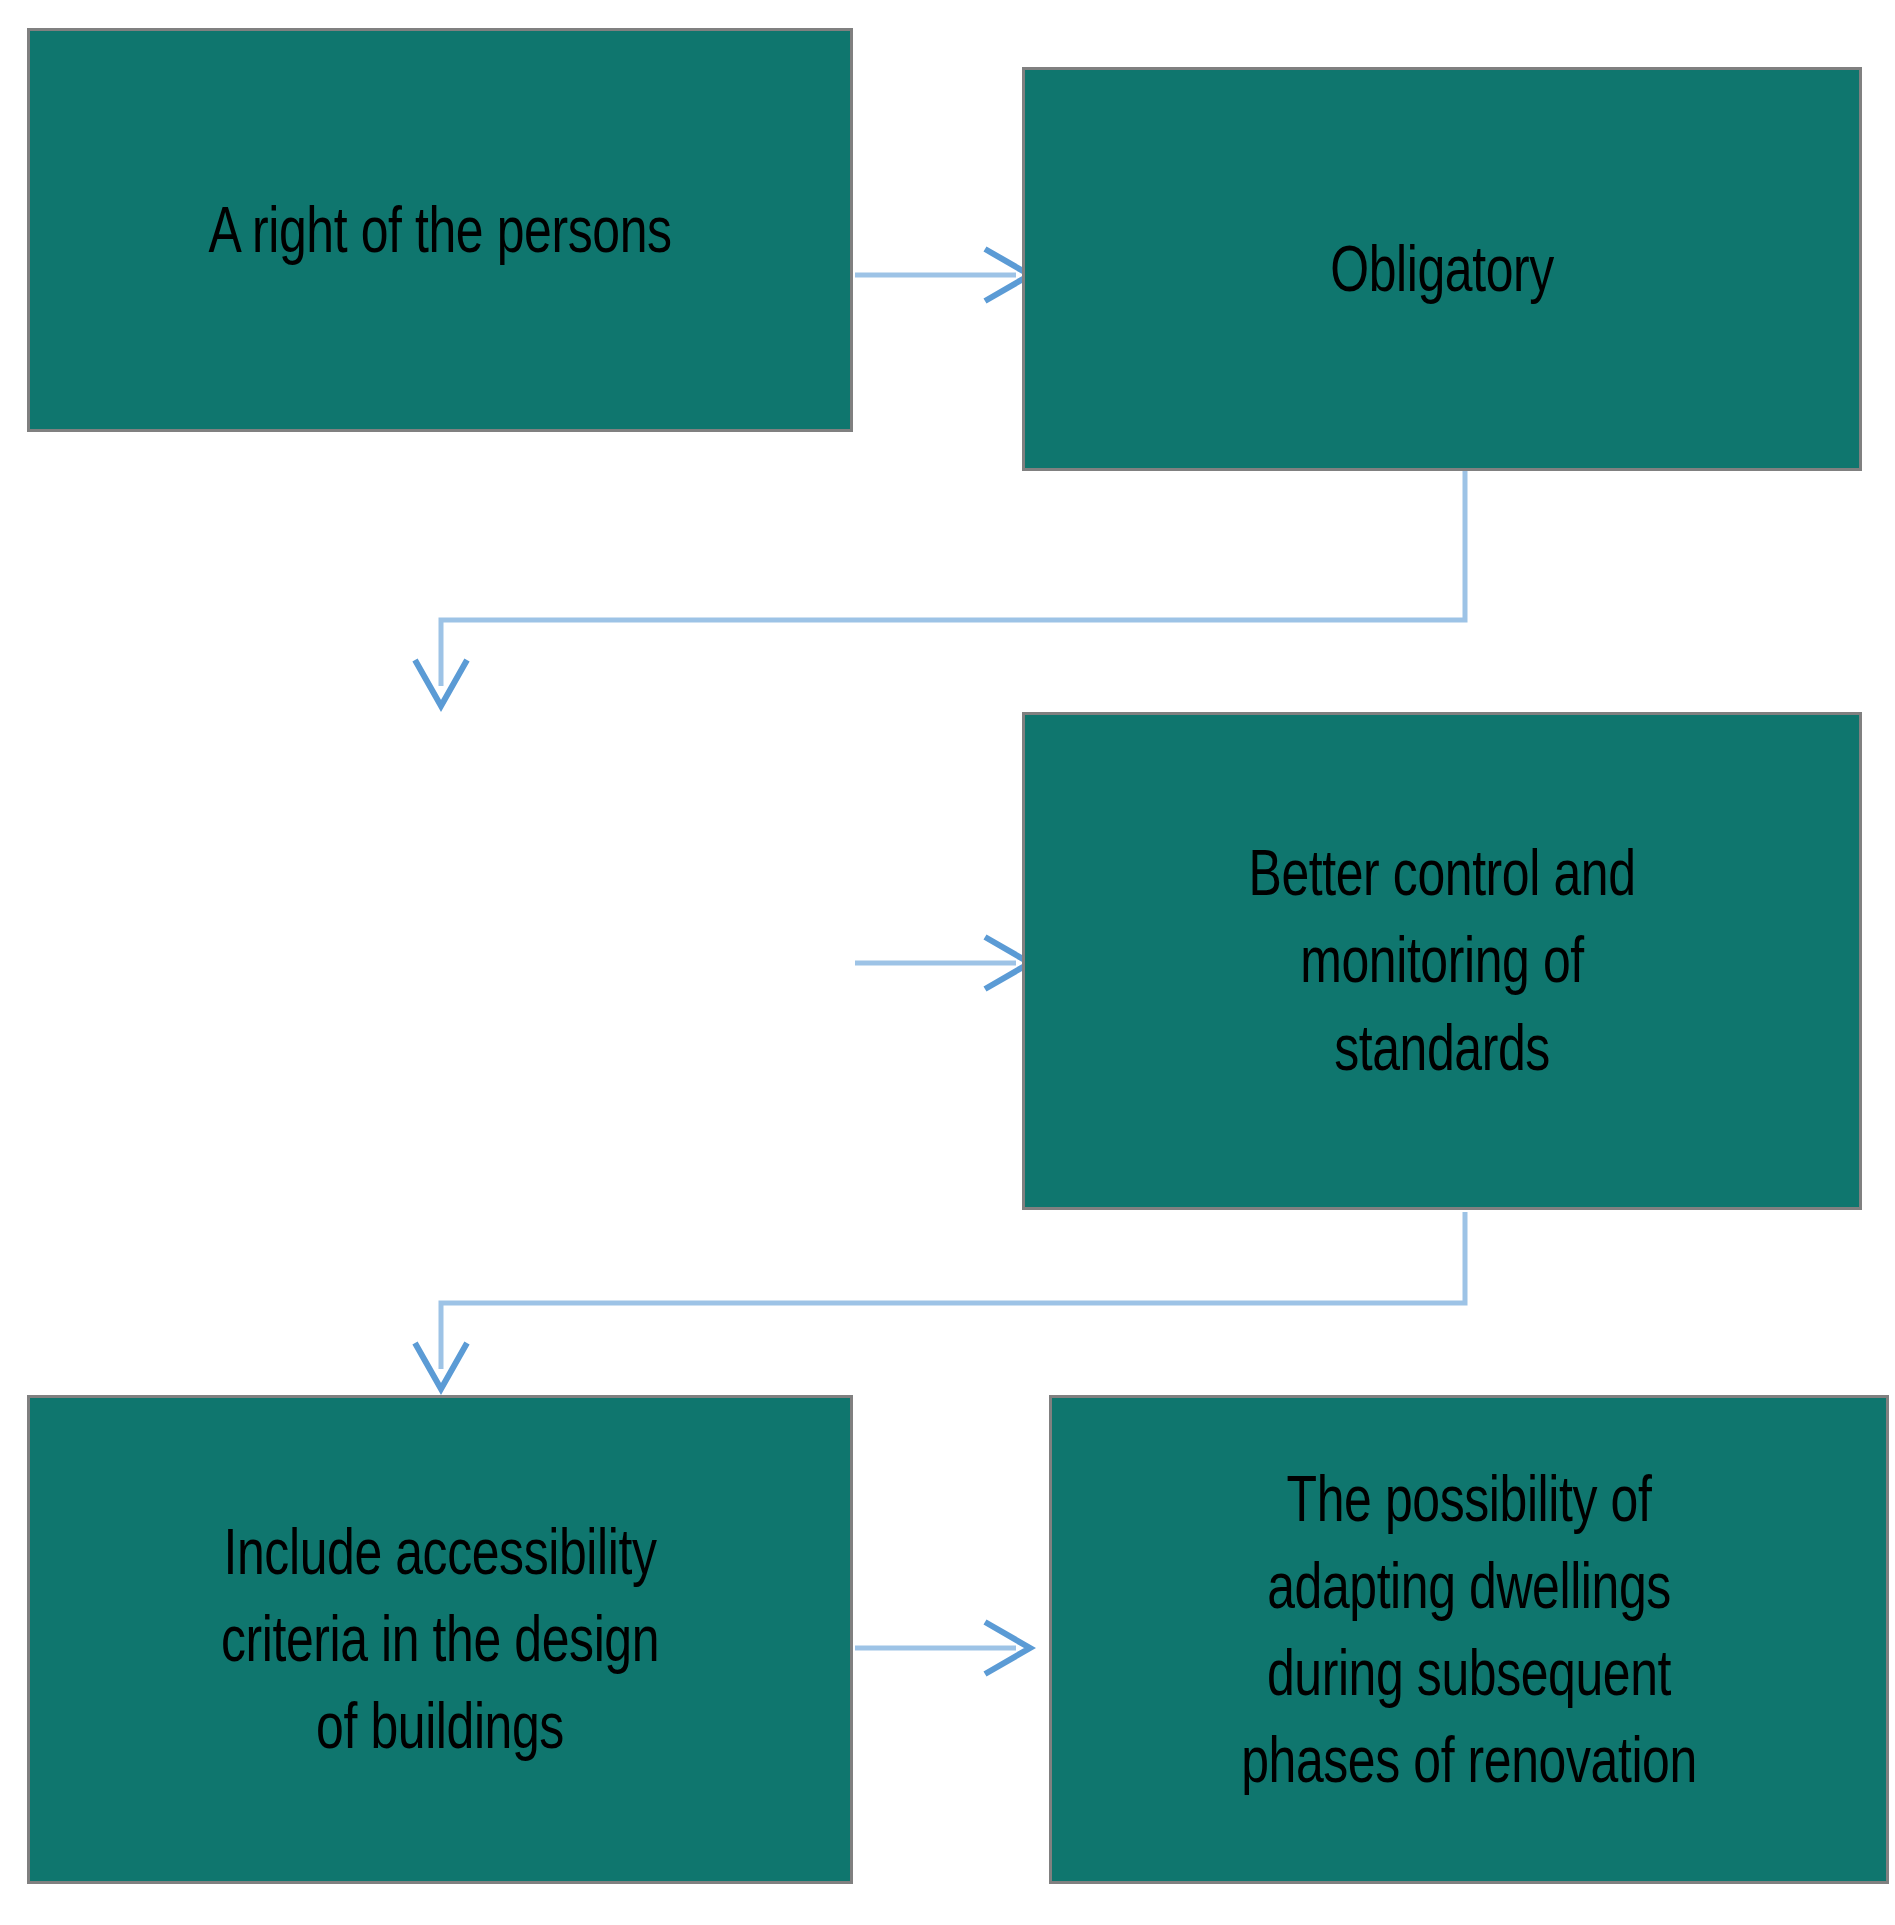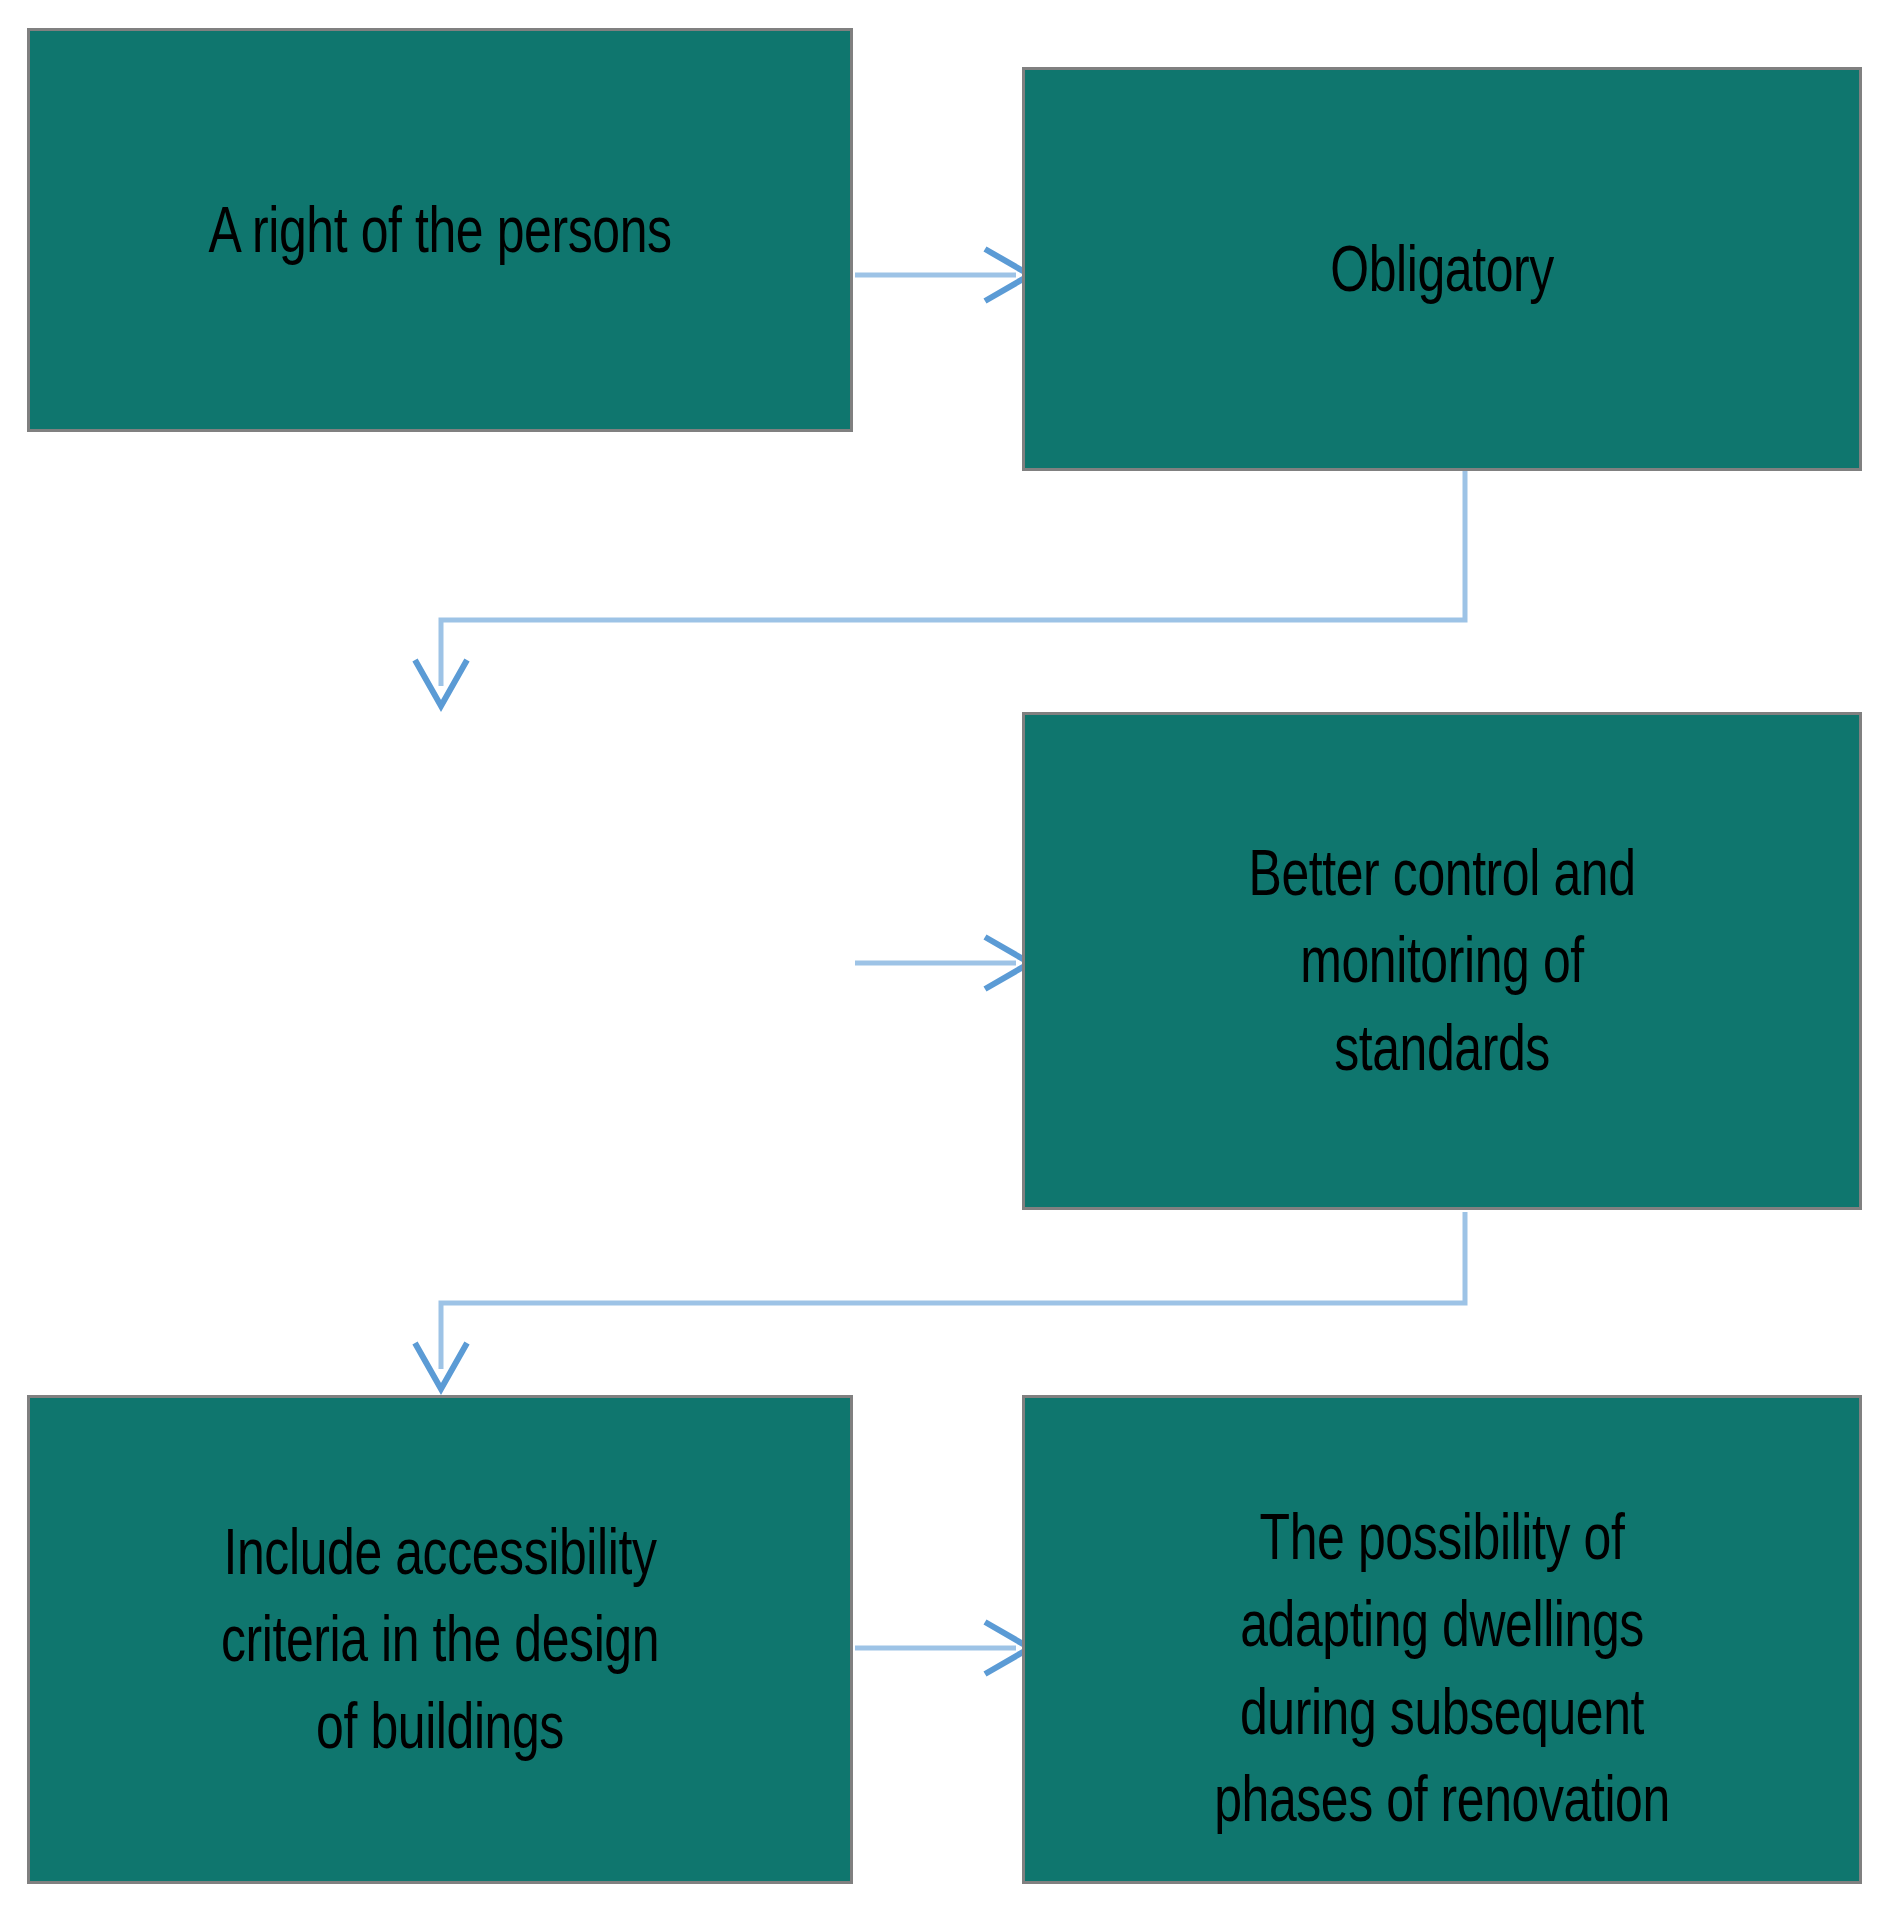--- a/index.html
+++ b/index.html
@@ -100,20 +100,20 @@
 monitoring of
 standards</div>
   </div>
 
   <div class="node-box" style="left:27px; top:1395px; width:826px; height:489px;">
     <div class="node-label tight">Include accessibility
 criteria in the design
 of buildings</div>
   </div>
 
-  <div class="node-box top-aligned" style="left:1022px; top:1395px; width:840px; height:489px; padding-top:58px;align-items:center;">
+  <div class="node-box top-aligned" style="left:1049px; top:1395px; width:840px; height:489px; padding-top:58px;">
     <div class="node-label tight">The possibility of
 adapting dwellings
 during subsequent
 phases of renovation</div>
   </div>
 
 </div>
 
 </body></html>

